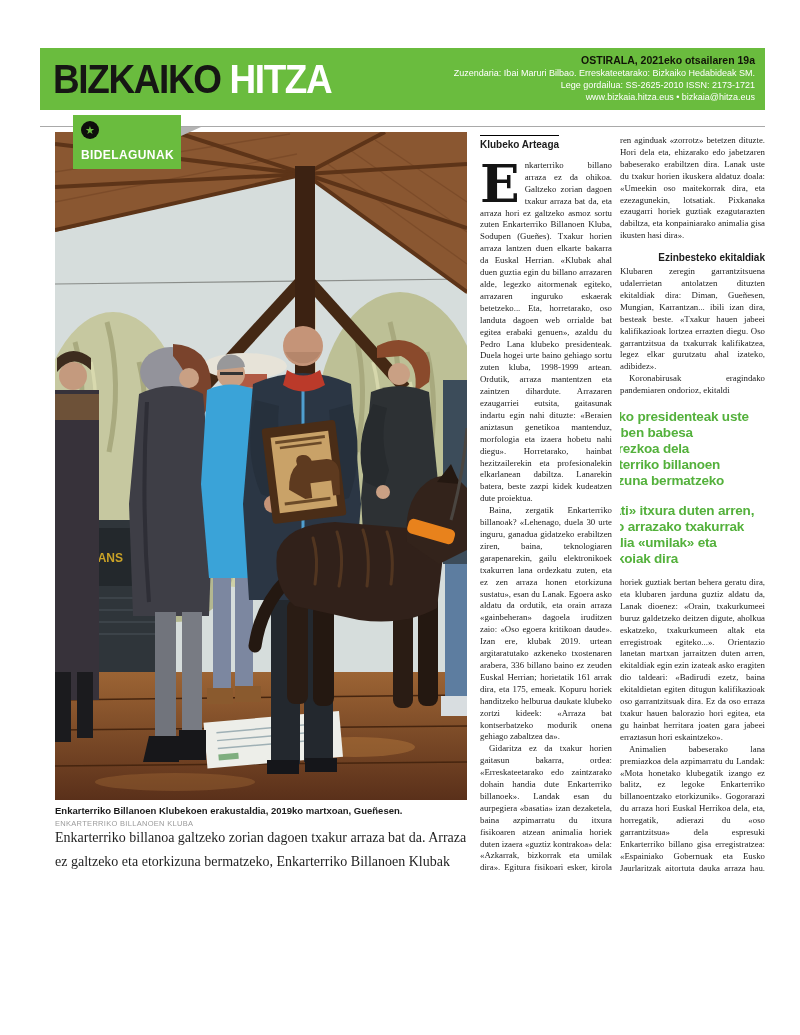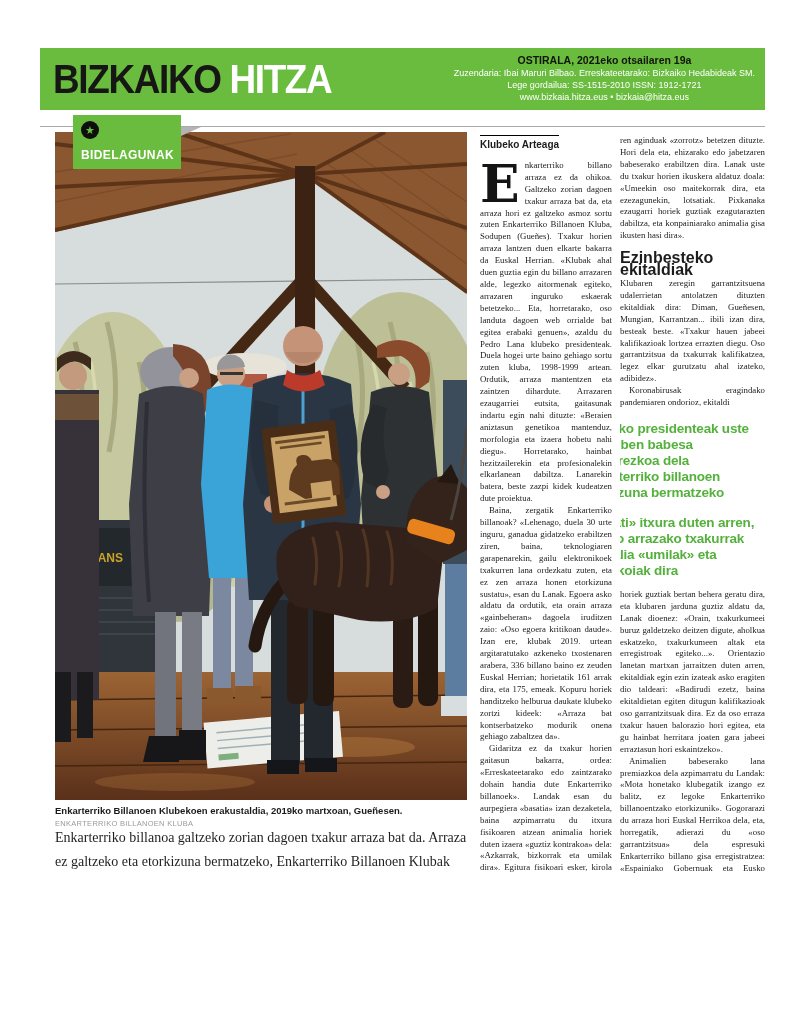--- a/index.html
+++ b/index.html
@@ -16,21 +16,21 @@
   }
   .brand {
     position:absolute; left:13px; top:0; height:62px; line-height:62px;
     font-family:"Liberation Sans", sans-serif; font-weight:bold;
     font-size:41px; letter-spacing:-1.5px; white-space:nowrap;
     transform:scaleX(.9); transform-origin:left center;
   }
   .brand .black { color:#161614; }
   .brand .white { color:#ffffff; }
   .mast-info {
-    position:absolute; right:10px; top:6px; text-align:center;
+    position:absolute; right:10px; top:6px; text-align:right;
     font-family:"Liberation Sans", sans-serif; color:#ffffff;
     font-size:9px; line-height:12px;
   }
   .mast-date { font-weight:bold; color:#111408; font-size:10.5px; line-height:13px; }
   
   .top-rule { position:absolute; left:40px; top:126px; width:725px; height:1px; background:#a9a9a9; }
   .tag {
     position:absolute; left:73px; top:115px; width:108px; height:54px;
     background:#6abc3e; z-index:5;
   }
@@ -74,22 +74,22 @@
     display:inline-block; border-top:1.5px solid #000; padding-top:3px; margin-bottom:9px;
     font-family:"Liberation Sans", sans-serif; font-weight:bold; font-size:10px; text-align:left;
   }
   .col p { margin:0; }
   .col p.indent { text-indent:9px; }
   .dropcap {
     float:left; font-family:"DejaVu Serif", serif; font-weight:bold;
     font-size:52px; line-height:44px; padding:2px 5px 0 0; color:#141414;
   }
   .subhead {
-    font-family:"Liberation Sans", sans-serif; font-weight:bold; font-size:16px;
-    margin:10px 0 2px 0 !important; text-align:left;
+    font-family:"Liberation Sans", sans-serif; font-weight:bold; font-size:10px;
+    margin:10px 0 2px 0 !important; text-align:right;
   }
   .pullquote {
     margin:12px 0 10px -38px; width:182px;
     font-family:"Liberation Sans", sans-serif; font-weight:bold;
     font-size:13.5px; line-height:16px; letter-spacing:-.2px;
     color:#54b13c; text-align:left;
   }
   .pullquote .pq { margin-bottom:14px; text-indent:0; }
   .pullquote .pq:last-child { margin-bottom:0; }
 </style>
@@ -98,21 +98,21 @@
 
 <div class="page">
 
   <div class="masthead">
     <div class="brand">
       <span class="black">BIZKAIKO</span><span> </span><span class="white">HITZA</span>
     </div>
     <div class="mast-info">
       <div class="mast-date">OSTIRALA, 2021eko otsailaren 19a</div>
       <div>Zuzendaria: Ibai Maruri Bilbao. Erreskateetarako: Bizkaiko Hedabideak SM.</div>
-      <div>Lege gordailua: SS-1515-2010 ISSN: 1912-1721</div>
+      <div>Lege gordailua: SS-2625-2010 ISSN: 2173-1721</div>
       <div>www.bizkaia.hitza.eus • bizkaia@hitza.eus</div>
     </div>
   </div>
 
   <div class="top-rule"></div>
   <div class="tag-fold"></div>
   <div class="tag">
     <div class="tag-star">★</div>
     <div class="tag-label">BIDELAGUNAK</div>
   </div>

